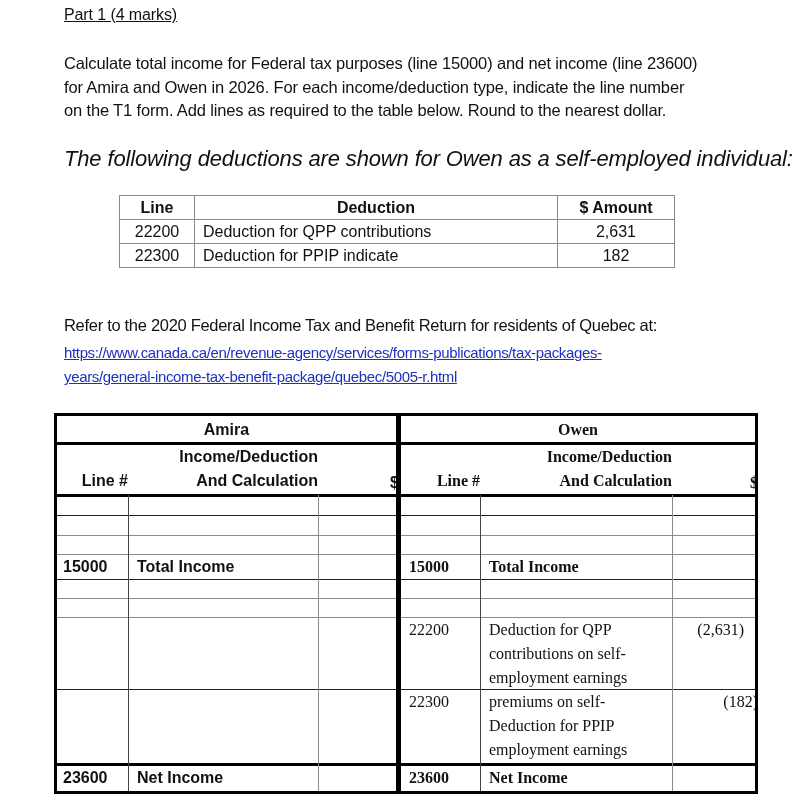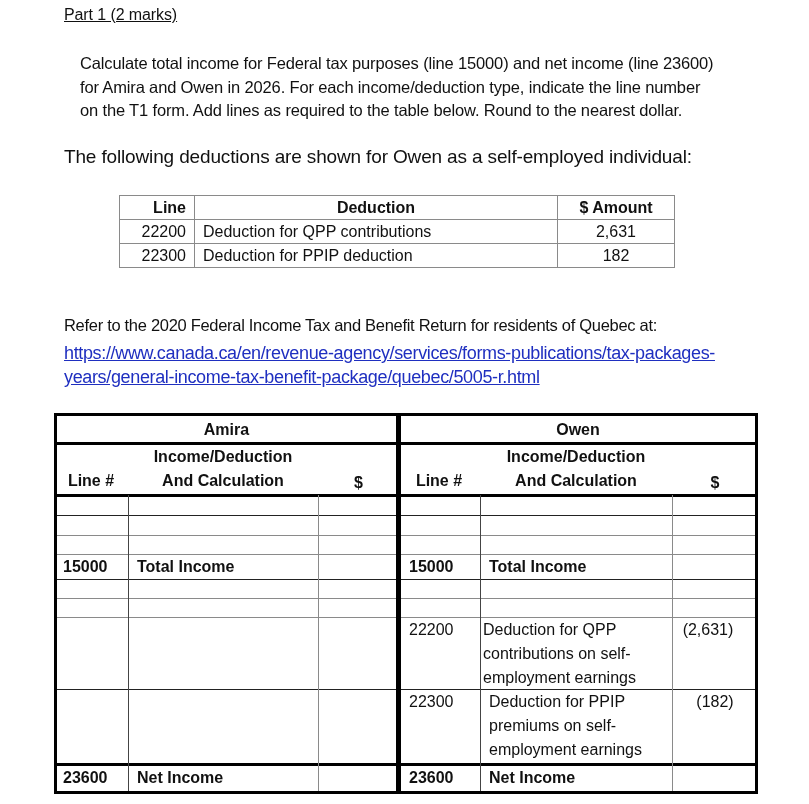--- a/index.html
+++ b/index.html
@@ -10,63 +10,63 @@
   }
   .abs { position: absolute; }
   .title {
     left: 64px; top: 6px; font-size: 16px; text-decoration: underline;
     letter-spacing: -0.1px;
   }
   .para {
     left: 64px; top: 52px; width: 720px; font-size: 16.5px; line-height: 23.5px;
     letter-spacing: -0.15px;
   }
-  .para .ln { display: block; white-space: nowrap; margin-left: 16px; }
-  .intro2 { left: 64px; top: 146px; font-size: 19px; letter-spacing: -0.15px; white-space: nowrap; }
+  .para .ln { display: block; white-space: nowrap; }
+  .intro2 { left: 64px; top: 146px; font-size: 22px; letter-spacing: -0.15px; white-space: nowrap; font-style: italic; }
 
   
   .dedtable {
     left: 119px; top: 195px; border-collapse: collapse; font-size: 16px;
   }
   .dedtable td, .dedtable th {
     border: 1px solid #8a8a8a; height: 23px; padding: 0 8px; line-height: 22px;
   }
   .dedtable th { font-weight: bold; text-align: center; }
-  .dedtable .c-line { width: 58px; text-align: right; }
+  .dedtable .c-line { width: 58px; text-align: center; }
   .dedtable .c-ded { width: 346px; }
   .dedtable th.c-ded { text-align: center; }
   .dedtable .c-amt { width: 100px; text-align: center; }
 
   .refer { left: 64px; top: 316px; font-size: 16.5px; letter-spacing: -0.3px; white-space: nowrap; }
   .link {
-    left: 64px; top: 341px; font-size: 18px; line-height: 24px; color: #1f2fc0;
+    left: 64px; top: 341px; font-size: 15px; line-height: 24px; color: #1f2fc0;
     text-decoration: underline; letter-spacing: -0.35px;
   }
   .link .ln { display: block; white-space: nowrap; }
 
   
   .sheet { left: 54px; top: 413px; width: 704px; height: 381px; }
   .blk { position: absolute; top: 0; height: 381px; box-sizing: border-box; }
   .blk.amira { left: 0; width: 345px; }
-  .blk.owen { left: 344px; width: 360px; }
+  .blk.owen { left: 344px; width: 360px; font-family: Liberation Serif, serif; }
   .frame { position: absolute; inset: 0; border: 3px solid #000; box-sizing: border-box; pointer-events: none; }
   .hline { position: absolute; left: 0; right: 0; height: 1px; background: #8a8a8a; }
   .hline.thick { height: 3px; background: #000; }
   .hline.dark { background: #222; }
   .vline { position: absolute; width: 1px; background: #8a8a8a; }
 
   .cell { position: absolute; box-sizing: border-box; font-size: 16px; line-height: 24px; }
   .bold { font-weight: bold; }
-  .center { text-align: center; }
+  .center { text-align: right; }
   .name-cell { top: 3px; height: 16px; left: 0; right: 0; text-align: center; font-weight: bold; line-height: 27px; }
 </style>
 </head>
 <body>
 
-<div class="abs title">Part 1 (2 marks)</div>
+<div class="abs title">Part 1 (4 marks)</div>
 
 <div class="abs para">
   <span class="ln">Calculate total income for Federal tax purposes (line 15000) and net income (line  23600)</span>
   <span class="ln">for Amira and Owen in 2026.  For each income/deduction type, indicate the line number</span>
   <span class="ln">on the T1 form.  Add lines as required to the table below.  Round to the nearest dollar.</span>
 </div>
 
 <div class="abs intro2">The following deductions are shown for Owen as a self-employed individual:</div>
 
 <table class="abs dedtable">
@@ -76,21 +76,21 @@
     <th class="c-ded">Deduction</th>
     <th class="c-amt">$ Amount</th>
   </tr>
   <tr>
     <td class="c-line">22200</td>
     <td class="c-ded">Deduction for QPP contributions</td>
     <td class="c-amt">2,631</td>
   </tr>
   <tr>
     <td class="c-line">22300</td>
-    <td class="c-ded">Deduction for PPIP deduction</td>
+    <td class="c-ded">Deduction for PPIP indicate</td>
     <td class="c-amt">182</td>
   </tr>
 </tbody>
   </table>
 
 <div class="abs refer">Refer to the 2020 Federal Income Tax and Benefit Return for residents of Quebec at:</div>
 
 <div class="abs link">
   <span class="ln">https://www.canada.ca/en/revenue-agency/services/forms-publications/tax-packages-</span>
   <span class="ln">years/general-income-tax-benefit-package/quebec/5005-r.html</span>
@@ -142,32 +142,32 @@
     <div class="hline" style="top:122px"></div>
     <div class="hline" style="top:141px"></div>
     <div class="cell bold" style="left:11px;top:142px">15000</div>
     <div class="cell bold" style="left:91px;top:142px">Total Income</div>
     <div class="cell" style="left:274px;width:86px;top:142px;text-align:right;padding-right:10px"></div>
     <div class="hline dark" style="top:166px"></div>
     <div class="hline" style="top:185px"></div>
     <div class="hline" style="top:204px"></div>
 
     <div class="cell" style="left:11px;top:205px">22200</div>
-    <div class="cell" style="left:85px;top:205px">
+    <div class="cell" style="left:91px;top:205px">
       <div>Deduction for QPP</div>
       <div>contributions on self-</div>
       <div>employment earnings</div>
     </div>
     <div class="cell center" style="left:274px;width:72px;top:205px">(2,631)</div>
     <div class="hline dark" style="top:276px"></div>
 
     <div class="cell" style="left:11px;top:277px">22300</div>
     <div class="cell" style="left:91px;top:277px">
+      <div>premiums on self-</div>
       <div>Deduction for PPIP</div>
-      <div>premiums on self-</div>
       <div>employment earnings</div>
     </div>
     <div class="cell center" style="left:274px;width:86px;top:277px">(182)</div>
 
     <div class="hline thick" style="top:350px"></div>
     <div class="cell bold" style="left:11px;top:353px">23600</div>
     <div class="cell bold" style="left:91px;top:353px">Net Income</div>
     <div class="cell" style="left:274px;width:86px;top:353px;text-align:right;padding-right:10px"></div>
 
     <div class="vline" style="left:82px;top:82px;bottom:0;background:#444"></div>

